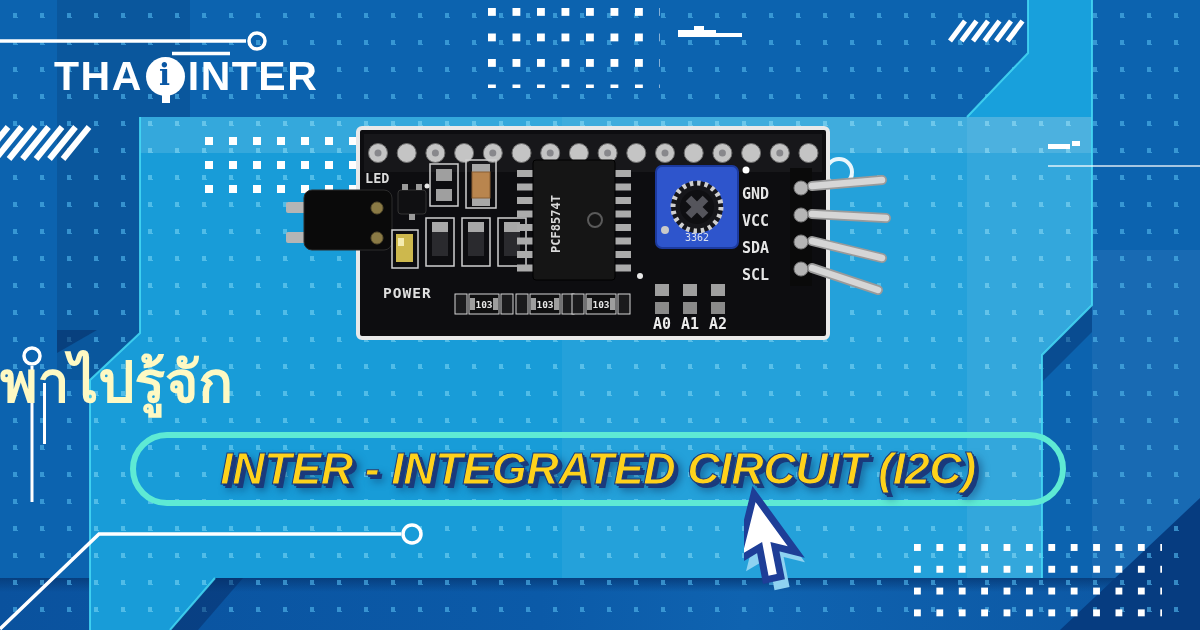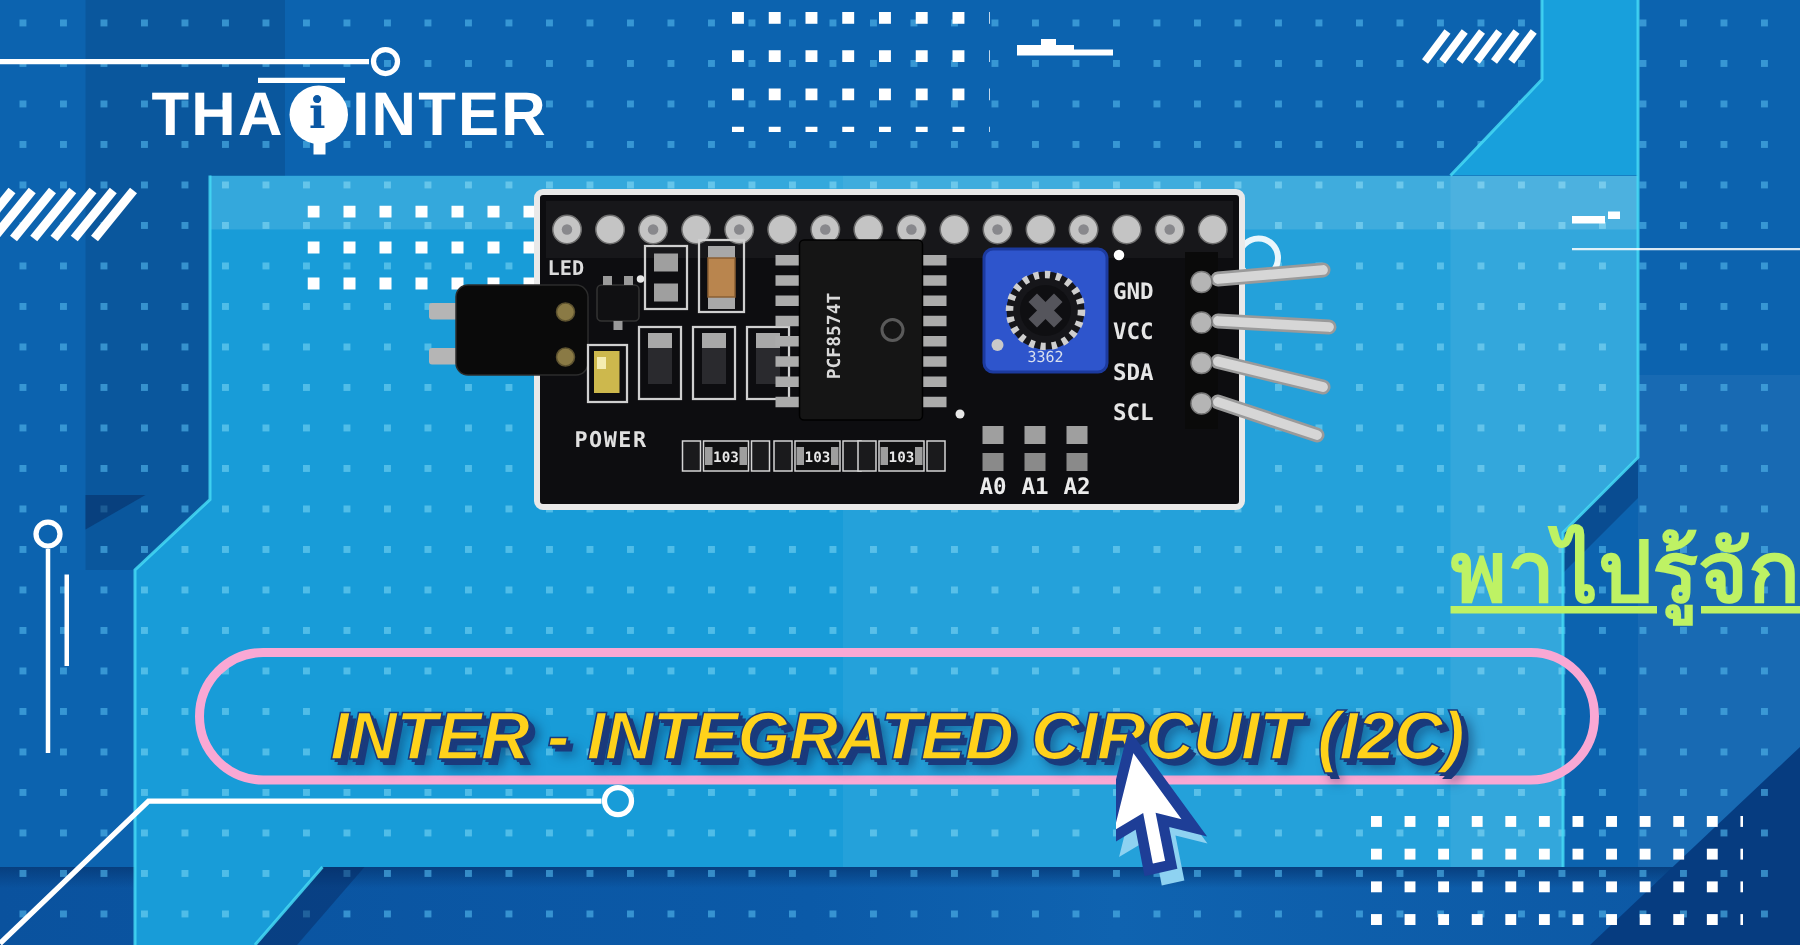--- a/index.html
+++ b/index.html
@@ -28,31 +28,31 @@
   .card-band-a{left:562px;top:117px;width:530px;bottom:0;background:rgba(255,255,255,.055);}
   .card-band-b{left:967px;top:0;width:125px;bottom:0;background:rgba(255,255,255,.07);}
   .topright-band{left:0;top:0;right:0;bottom:0;background:#18a0dc;
      clip-path:polygon(1028px 0,1092px 0,1092px 117px,967px 117px,1028px 53px);}
   
   .grid-a{left:488px;top:8px;width:172px;height:80px;--s:8px;--tx:24.5px;--ty:25.5px;--ox:0;--oy:0;--c:#fff;}
   .grid-b{left:914px;top:544px;width:248px;height:86px;--s:7px;--tx:22.4px;--ty:21.8px;--ox:0;--oy:0;--c:#fff;}
   .grid-c{left:205px;top:137px;width:152px;height:62px;--s:8px;--tx:24px;--ty:24px;--ox:0;--oy:0;--c:#fff;}
   
   .logo{left:54px;top:56px;display:flex;align-items:center;gap:3px;color:#fff;
-        font-weight:700;font-size:41px;letter-spacing:1.5px;line-height:1;margin-left:47px;}
+        font-weight:700;font-size:41px;letter-spacing:1.5px;line-height:1;}
   .logo-i{position:relative;width:39px;height:39px;background:#fff;border-radius:50%;
           display:flex;align-items:center;justify-content:center;}
   .logo-i::after{content:"";position:absolute;left:16px;bottom:-7px;width:8px;height:9px;background:#fff;}
   .logo-i span{font-family:"DejaVu Serif",serif;font-weight:700;font-size:29px;color:#0a57a4;
           transform:translateY(-1px);}
   
-  .thai{left:0;right:0;top:350px;text-align:right;color:#bef264;
-        font-family:"DejaVu Sans",sans-serif;font-weight:700;font-size:57px;line-height:1.15;text-decoration:underline;}
-  .pill{left:130px;top:432px;width:936px;height:91px;box-sizing:border-box;
-        border:6px solid #f9a8d4;border-radius:48px;display:flex;align-items:flex-end;justify-content:center;}
+  .thai{left:0;right:0;top:350px;text-align:left;color:#fef9c3;
+        font-family:"DejaVu Sans",sans-serif;font-weight:700;font-size:57px;line-height:1.15;}
+  .pill{left:130px;top:432px;width:936px;height:74px;box-sizing:border-box;
+        border:6px solid #5eead4;border-radius:48px;display:flex;align-items:center;justify-content:center;}
   .pill-text{font-style:italic;font-weight:800;font-size:45px;letter-spacing:-.5px;color:#ffd21b;
         white-space:nowrap;-webkit-text-stroke:1px #1a3a7c;
         text-shadow:2px 2px 0 #1a3a7c,4px 4px 0 #1a3a7c,6px 6px 8px rgba(8,25,70,.55);}
   .svg-layer{left:0;top:0;width:1200px;height:630px;pointer-events:none;}
   .pcb{left:280px;top:126px;width:612px;height:216px;}
   .cursor{left:744px;top:486px;width:110px;height:110px;}
   .z1{z-index:1}.z2{z-index:2}.z3{z-index:3}.z4{z-index:4}.z5{z-index:5}.z6{z-index:6}.z7{z-index:7}
   svg text{font-family:"DejaVu Sans Mono",monospace;}
 </style>
 </head>

